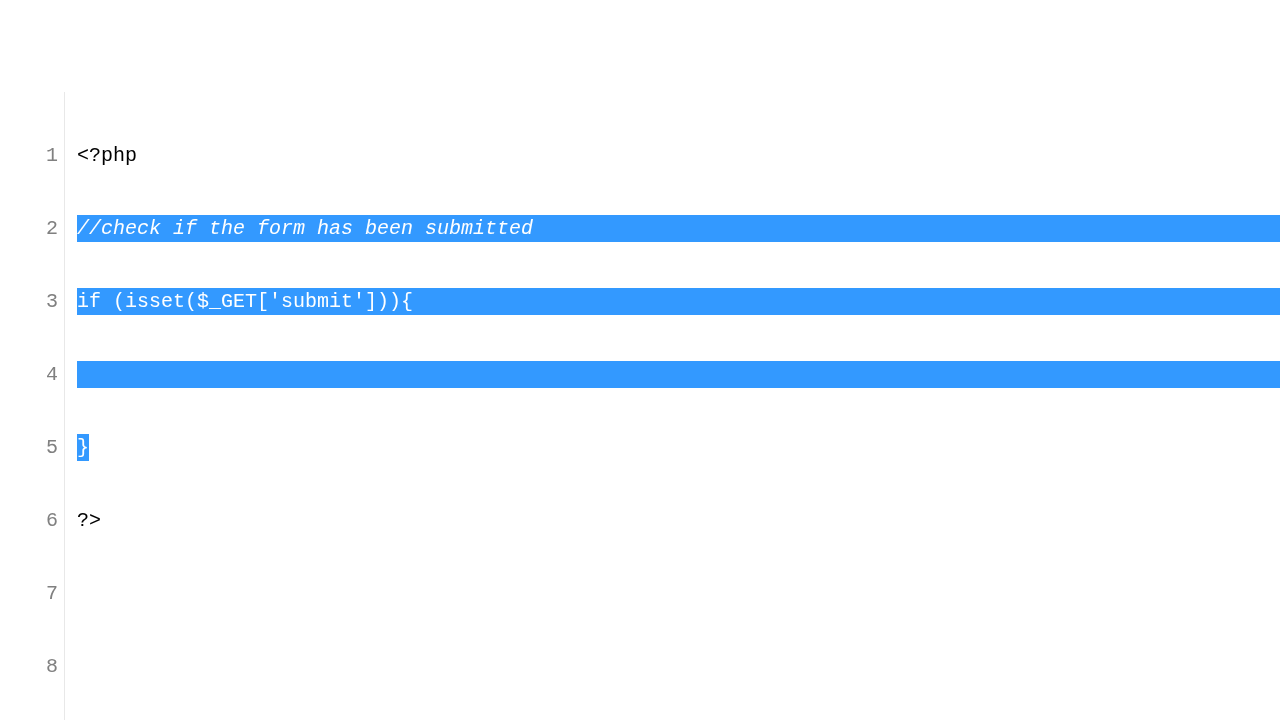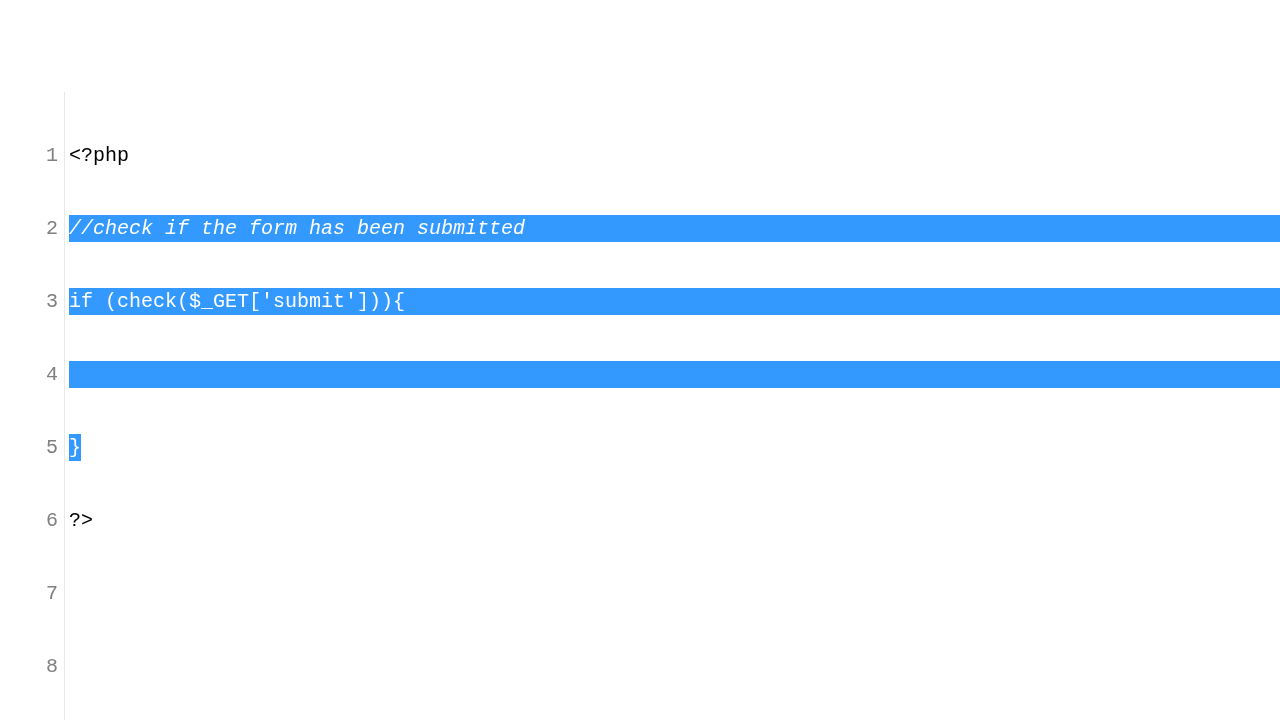--- a/index.html
+++ b/index.html
@@ -29,20 +29,21 @@
 }
 .code {
   flex: 1;
   padding: 4px 0 4px 4px;
   position: relative;
 }
 .line {
   height: 27px;
   line-height: 27px;
   color: #000000;
+  margin-left: 8px;
 }
 .line.sel {
   background: #3399ff;
   color: #ffffff;
 }
 .line.sel .comment,
 .line.sel .kw,
 .line.sel .var,
 .line.sel .str,
 .line.sel .pun,
@@ -84,21 +85,21 @@
     
     
     
     
     
     
   </div>
   <div class="code">
     <div class="line">&lt;?php</div>
     <div class="line sel"><span class="comment">//check if the form has been submitted</span></div>
-    <div class="line sel">if (check($_GET['submit'])){</div>
+    <div class="line sel">if (isset($_GET['submit'])){</div>
     <div class="line sel"></div>
     <div class="line"><span class="sel-end">}</span></div>
     <div class="line">?&gt;</div>
     <div class="line"></div>
     
     
     
     
     
     

